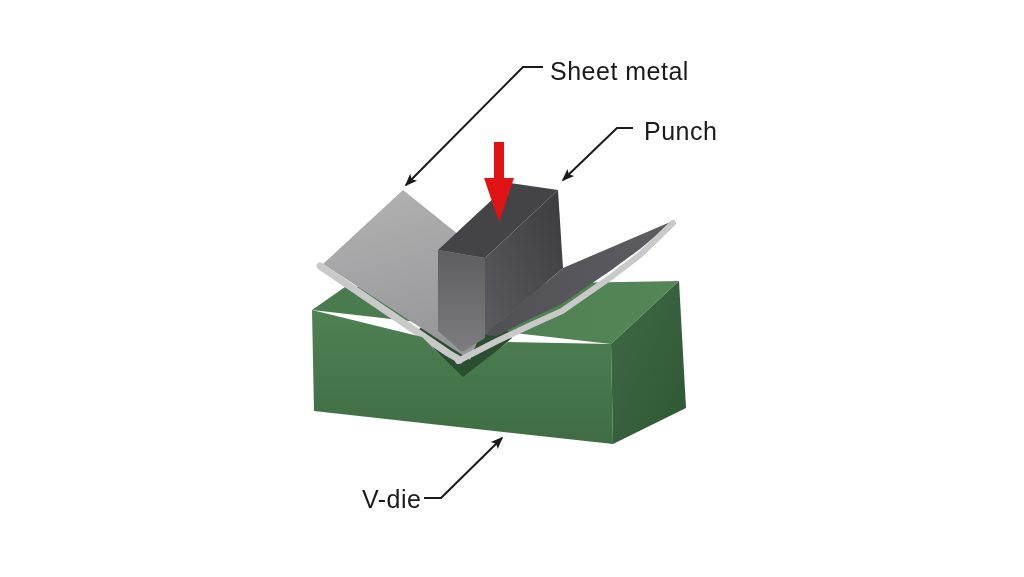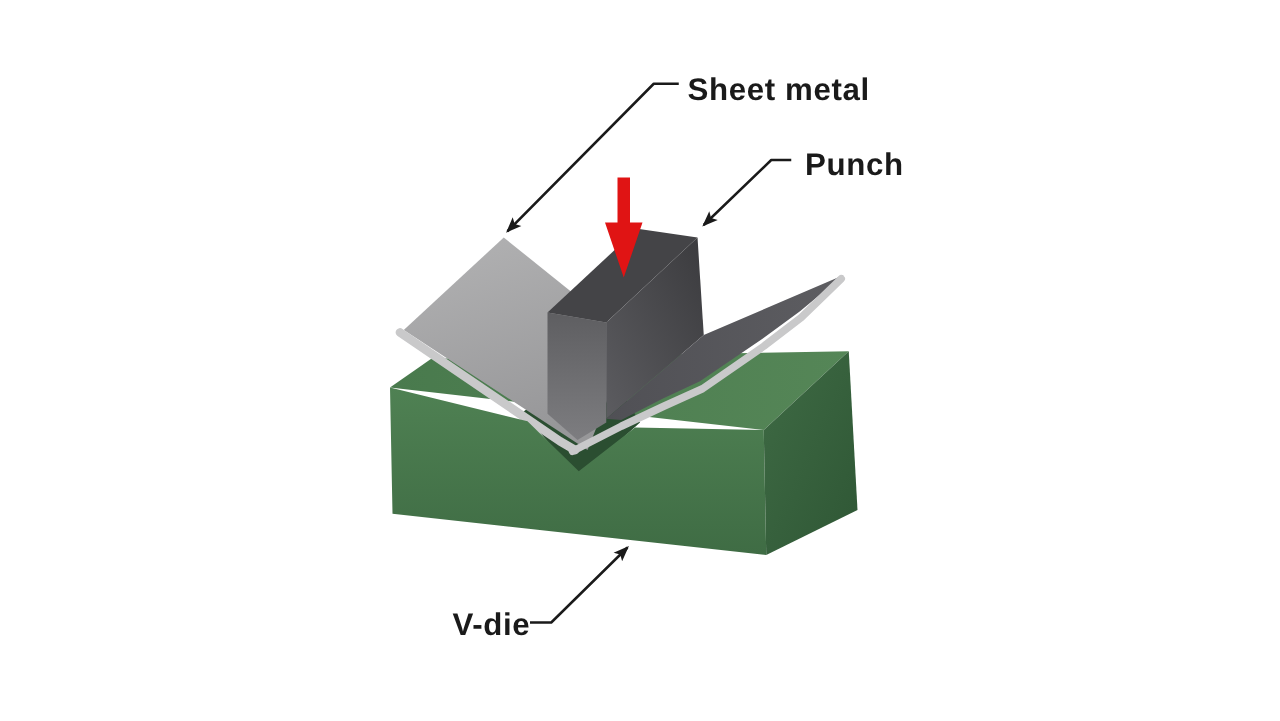--- a/index.html
+++ b/index.html
@@ -2,21 +2,20 @@
 <html><head>
 <meta charset="utf-8">
 <style>
   html,body{margin:0;padding:0;background:#ffffff;}
   #stage{
     position:relative;
     width:828px;height:577px;
     background:#bef264;
     overflow:hidden;
     font-family:"Liberation Sans", sans-serif;
-    font-weight:bold;
   }
   svg{position:absolute;left:0;top:0;}
   .lead{fill:none;stroke:#1a1a1a;stroke-width:2;stroke-linejoin:round;}
   .label{
     font-family:"Liberation Sans", sans-serif;
     font-size:25px;
     letter-spacing:0.5px;
     fill:#1a1a1a;
   }
 </style>

